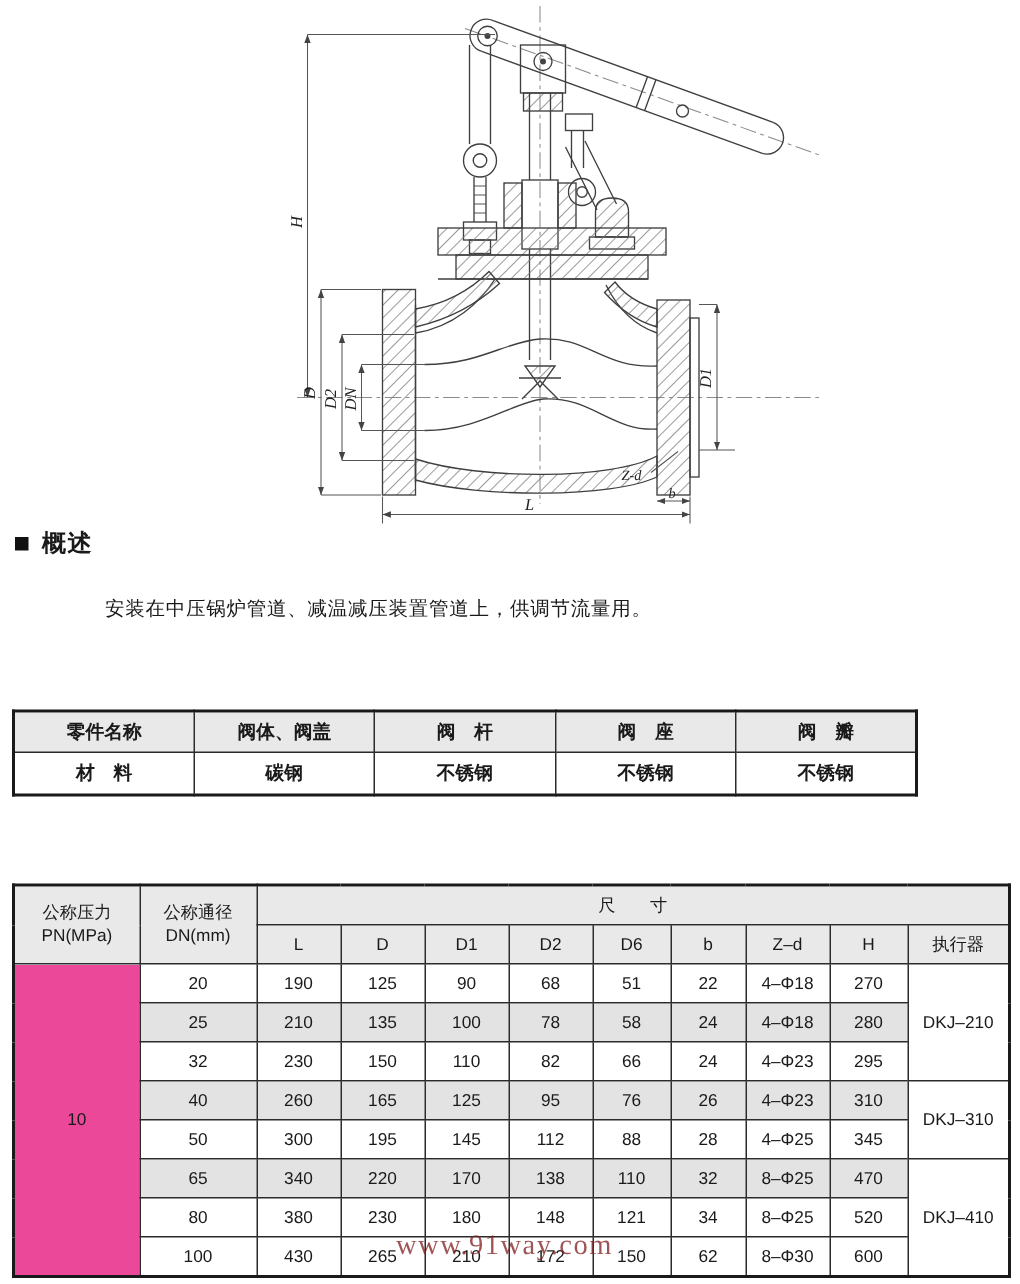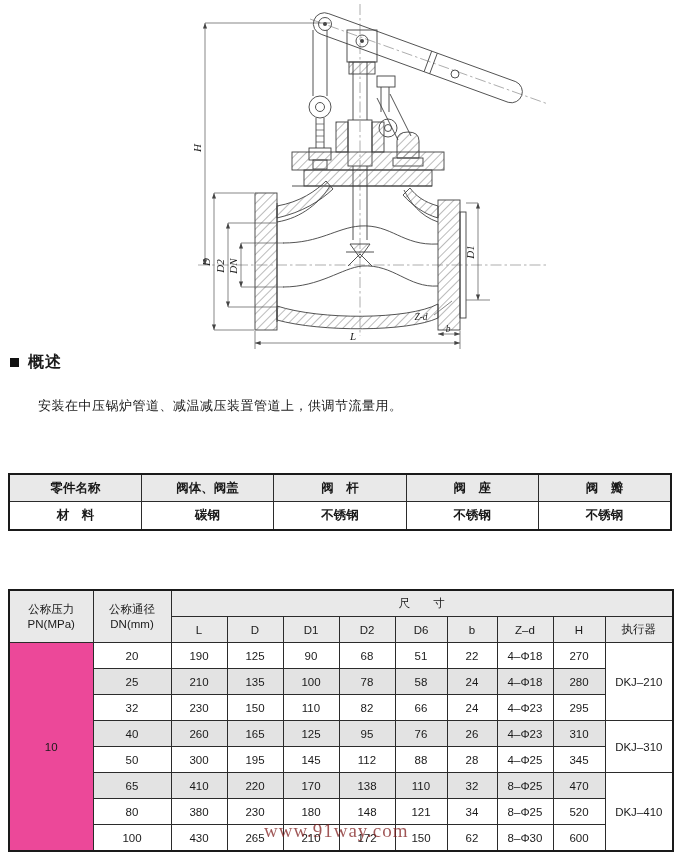--- a/index.html
+++ b/index.html
@@ -16,21 +16,21 @@
   .dl{font:italic 11px "Liberation Serif",serif;fill:#222;}
   .dls{font:italic 9.5px "Liberation Serif",serif;fill:#222;}
   
   .sec{position:absolute;left:10px;display:flex;align-items:center;gap:9px;}
   .bullet{width:9px;height:9px;background:#111;display:inline-block;}
   .sec-title{font-size:16px;font-weight:bold;letter-spacing:1px;}
   .para{position:absolute;left:38px;font-size:13px;letter-spacing:0.5px;}
   
   table{border-collapse:collapse;table-layout:fixed;}
   td{border:1px solid #2b2b2b;text-align:center;vertical-align:middle;padding:0;overflow:hidden;}
-  .mat-table{position:absolute;top:473px;left:8px;width:664px;border:2px solid #1a1a1a;font-size:12.5px;font-weight:bold;}
+  .mat-table{position:absolute;top:473px;left:8px;width:604px;border:2px solid #1a1a1a;font-size:12.5px;font-weight:bold;}
   .mat-table td{height:27px;}
   .mat-table tr.mhdr td{background:#e9e9e9;height:26px;}
   .dim-table{position:absolute;top:589px;left:8px;width:664px;border:2px solid #1a1a1a;font-size:11.5px;}
   .dim-table td{height:25px;}
   .dim-table tr.hdr td{background:#e9e9e9;}
   .dim-table td.hc{line-height:1.25;}
   .dim-table tr.shaded td:not(.actuator){background:#e3e3e3;}
   .dim-table td.pv{background:#ec4899;}
   
   #watermark{
@@ -151,21 +151,21 @@
     <text class="dl" x="474" y="252" text-anchor="middle" transform="rotate(-90 474 252)">D1</text>
     <text class="dl" x="353" y="340" text-anchor="middle">L</text>
     <text class="dls" x="448" y="332" text-anchor="middle">b</text>
     <text class="dls" x="421" y="320" text-anchor="middle">Z-d</text>
   </svg>
 
   <div class="sec" style="top:352px;">
     <span class="bullet"></span>
     <span class="sec-title">概述</span>
   </div>
-  <div class="para" style="top:397px;">安装在中压锅炉管道、减温减压装置管道上，供调节流量用。</div>
+  <div class="para" style="top:397px;margin-left:32px;">安装在中压锅炉管道、减温减压装置管道上，供调节流量用。</div>
 
 
   <table class="mat-table">
     <colgroup>
         <col style="width:20%">
         <col style="width:20%">
         <col style="width:20%">
         <col style="width:20%">
         <col style="width:20%">
       </colgroup>
@@ -279,21 +279,21 @@
       <td>195</td>
       <td>145</td>
       <td>112</td>
       <td>88</td>
       <td>28</td>
       <td>4–Φ25</td>
       <td>345</td>
     </tr>
     <tr class="shaded">
       <td>65</td>
-      <td>410</td>
+      <td>340</td>
       <td>220</td>
       <td>170</td>
       <td>138</td>
       <td>110</td>
       <td>32</td>
       <td>8–Φ25</td>
       <td>470</td>
       <td rowspan="3" class="actuator">DKJ–410</td>
     </tr>
     <tr>

